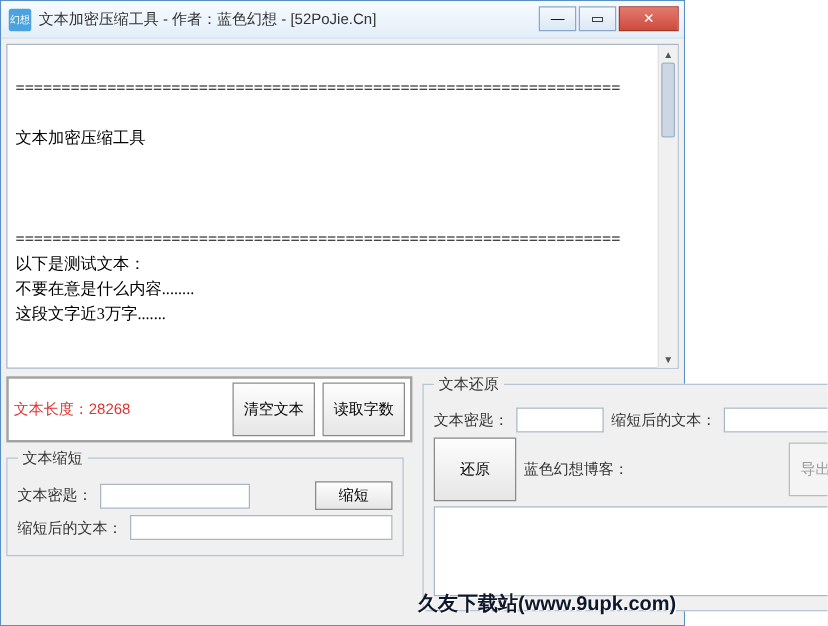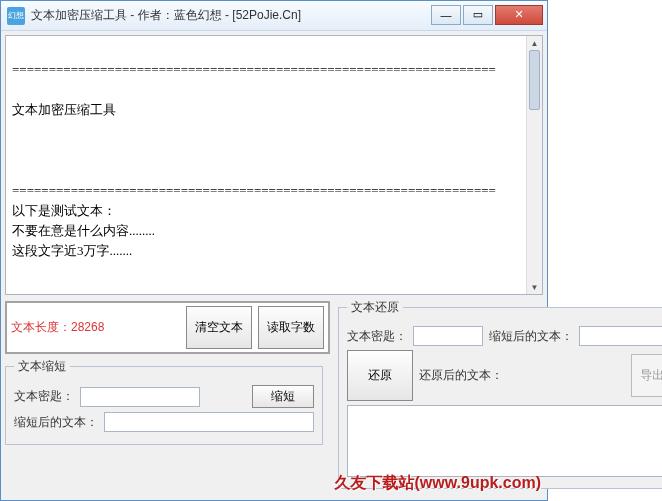--- a/index.html
+++ b/index.html
@@ -19,21 +19,21 @@
   .btn { background: linear-gradient(#fdfdfd,#e6e6e6); border: 1px solid #8a8a8a; padding: 12px 8px; font-size: 12px; cursor: pointer; }
   .btn.disabled { color: #999; border-color: #bbb; background: #f4f4f4; cursor: default; }
   fieldset { border: 1px solid #b8c4d4; padding: 6px 8px 8px 8px; margin: 0; background: #f0f0f0; }
   fieldset legend { padding: 0 4px; font-size: 12px; color: #333; }
   .row { display: flex; align-items: center; gap: 6px; margin: 4px 0; }
   .lbl { color: #333; white-space: nowrap; }
   input.text { border: 1px solid #a9b6c6; height: 20px; padding: 0 3px; font-size: 12px; background: #fff; }
   textarea.smallta { border: 1px solid #a9b6c6; background: #fff; font-size: 12px; padding: 2px; resize: none; }
   .links { margin-top: 8px; padding: 2px 20px; }
   .links a { color: #1a5fc4; text-decoration: none; margin-right: 40px; }
-  .watermark { position: absolute; right: 6px; bottom: 6px; font-size: 16px; font-weight: bold; color: #b91c1c; text-shadow: 1px 1px 0 #fff; }
+  .watermark { position: absolute; right: 6px; bottom: 6px; font-size: 16px; font-weight: bold; color: #0f172a; text-shadow: 1px 1px 0 #fff; }
   .vscroll { position: absolute; right: 0; top: 0; bottom: 0; width: 16px; background: #f0f0f0; border-left: 1px solid #ddd; }
   .vscroll .thumb { position: absolute; left: 2px; right: 2px; top: 14px; height: 60px; background: #cdd7e3; border: 1px solid #9fb2c9; border-radius: 2px; }
   .vscroll .arr { position: absolute; left: 0; right: 0; height: 14px; display: flex; align-items: center; justify-content: center; font-size: 8px; color: #555; }
   .vscroll .arr.up { top: 0; } .vscroll .arr.dn { bottom: 0; }
 </style>
 </head>
 <body>
 
 <div class="window">
   <div class="titlebar">
@@ -101,21 +101,21 @@
         <fieldset>
           <legend>文本还原</legend>
           <div class="row">
             <span class="lbl">文本密匙：</span>
             <input class="text" style="width: 70px;" value="">
             <span class="lbl">缩短后的文本：</span>
             <input class="text" style="flex: 1 1 0%;" value="">
           </div>
           <div class="row">
             <button class="btn" style="padding:16px 20px;">还原</button>
-            <span class="lbl">还原后的文本：</span>
+            <span class="lbl">蓝色幻想博客：</span>
             <span style="flex:1"></span>
             <button class="btn disabled">导出还原文本(txt)</button>
           </div>
           <textarea class="smallta" style="width: 100%; height: 72px;"></textarea>
         </fieldset>
       </div>
     </div>
 
   </div>
 

